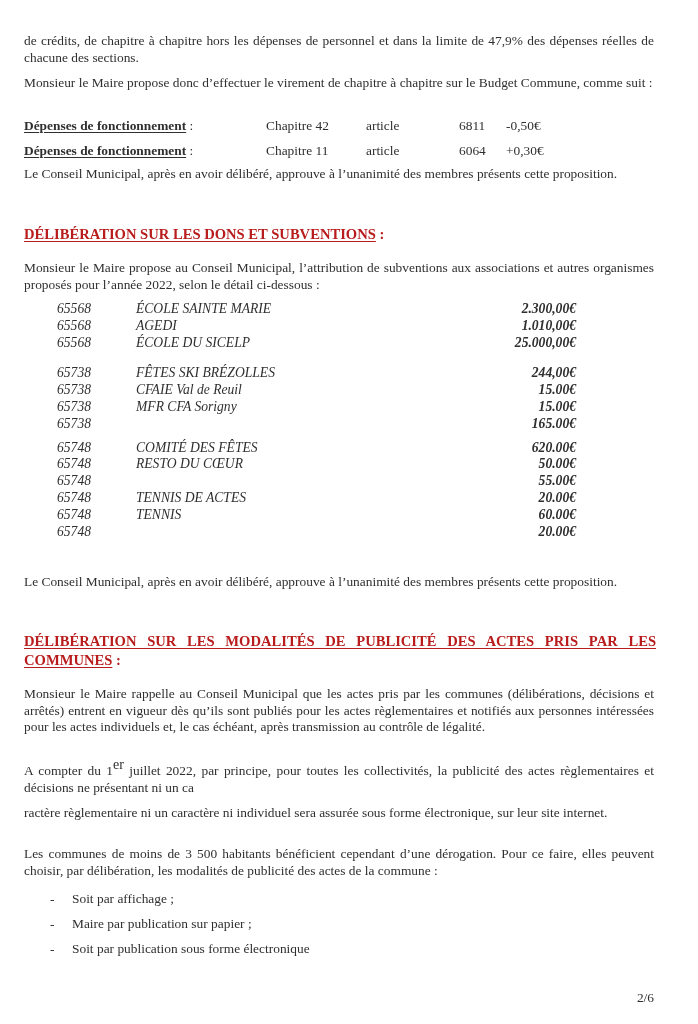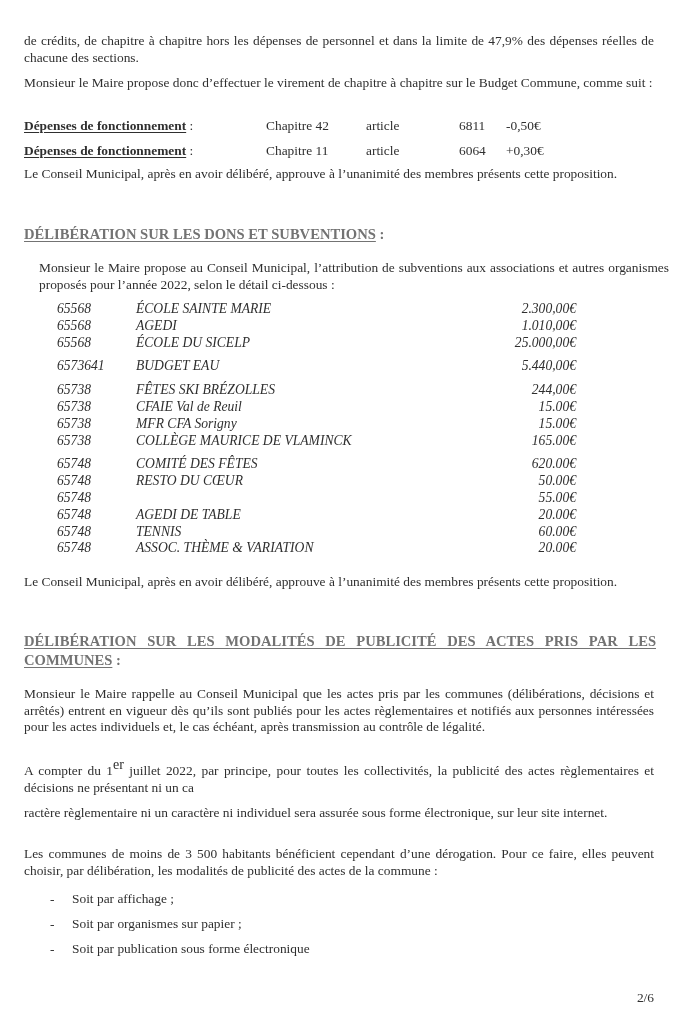--- a/index.html
+++ b/index.html
@@ -4,33 +4,33 @@
 <style>
   html, body { margin: 0; padding: 0; background: #ffffff; }
   body {
     width: 698px; height: 1024px; position: relative; overflow: hidden;
     font-family: "Liberation Serif", serif; color: #2f2f2f; font-size: 13.4px;
   }
   .p { margin: 0; line-height: 16.5px; text-align: justify; }
   .abs { position: absolute; }
   .heading {
     position: absolute; left: 24px; font-weight: bold; font-size: 14.6px; line-height: 19px;
-    color: #737373; width: 632px;
+    color: #b91c1c; width: 632px;
   }
   .heading .ul { text-decoration: underline; text-decoration-thickness: 1.4px; text-underline-offset: 2px; }
   .transfer-row { position: absolute; left: 24px; height: 18px; width: 640px; line-height: 18px; }
   .transfer-row span { position: absolute; top: 0; white-space: nowrap; }
   .transfer-row .lbl { left: 0; font-weight: bold; }
   .transfer-row .lbl u { text-decoration-thickness: 1.2px; text-underline-offset: 2px; }
   .tbl { position: absolute; left: 24px; width: 560px; }
   .trow { position: relative; height: 16.8px; line-height: 16.8px; font-style: italic; font-size: 13.6px; }
   .trow span { position: absolute; top: 0; white-space: nowrap; margin-left: 33px; }
   .trow .code { left: 0; }
   .trow .name { left: 79px; }
-  .trow .amt { right: 8px; text-align: right; }
+  .trow .amt { right: 8px; text-align: right; font-weight: bold; }
   .bullet { position: absolute; left: 50px; height: 18px; line-height: 18px; }
   .bullet .dash { position: absolute; left: 0; top: 0; }
   .bullet .txt { position: absolute; left: 22px; top: 0; white-space: nowrap; }
   .pagenum { position: absolute; right: 44px; top: 990px; }
   sup { font-size: 14px; line-height: 0; vertical-align: 6px; }
 </style>
 </head>
 <body>
 
 <p class="p abs" style="left:24px; top:33px; width:630px;">de crédits, de chapitre à chapitre hors les dépenses de personnel et dans la limite de 47,9% des dépenses réelles de chacune des sections.</p>
@@ -50,93 +50,86 @@
   <span style="left:435px">6064</span>
   <span style="left:482px">+0,30€</span>
 </div>
 
 <p class="p abs" style="left:24px; top:166px; width:630px;">Le Conseil Municipal, après en avoir délibéré, approuve à l’unanimité des membres présents cette proposition.</p>
 
 <div class="heading" style="top:225px;">
   <span class="ul">DÉLIBÉRATION SUR LES DONS ET SUBVENTIONS</span><span> :</span>
 </div>
 
-<p class="p abs" style="left:24px; top:260px; width:630px;margin-left:15px;">Monsieur le Maire propose au Conseil Municipal, l’attribution de subventions aux associations et autres organismes proposés pour l’année 2022, selon le détail ci-dessous :</p>
+<p class="p abs" style="left:24px; top:260px; width:630px;">Monsieur le Maire propose au Conseil Municipal, l’attribution de subventions aux associations et autres organismes proposés pour l’année 2022, selon le détail ci-dessous :</p>
 
 <div class="tbl" style="top:301px;">
   <div class="trow">
       <span class="code">65568</span>
       <span class="name">ÉCOLE SAINTE MARIE</span>
       <span class="amt">2.300,00€</span>
     </div>
   <div class="trow">
       <span class="code">65568</span>
       <span class="name">AGEDI</span>
       <span class="amt">1.010,00€</span>
     </div>
   <div class="trow">
       <span class="code">65568</span>
       <span class="name">ÉCOLE DU SICELP</span>
       <span class="amt">25.000,00€</span>
     </div>
   <div style="height:7px"></div>
-  <div class="trow">
-      <span class="code">6573641</span>
-      <span class="name">BUDGET EAU</span>
-      <span class="amt">5.440,00€</span>
-    </div>
   <div style="height:7px"></div>
   <div class="trow">
       <span class="code">65738</span>
       <span class="name">FÊTES SKI BRÉZOLLES</span>
       <span class="amt">244,00€</span>
     </div>
   <div class="trow">
       <span class="code">65738</span>
       <span class="name">CFAIE  Val de Reuil</span>
       <span class="amt">15.00€</span>
     </div>
   <div class="trow">
       <span class="code">65738</span>
       <span class="name">MFR CFA Sorigny</span>
       <span class="amt">15.00€</span>
     </div>
   <div class="trow">
       <span class="code">65738</span>
-      <span class="name">COLLÈGE MAURICE DE VLAMINCK</span>
       <span class="amt">165.00€</span>
     </div>
   <div style="height:7px"></div>
   <div class="trow">
       <span class="code">65748</span>
       <span class="name">COMITÉ DES FÊTES</span>
       <span class="amt">620.00€</span>
     </div>
   <div class="trow">
       <span class="code">65748</span>
       <span class="name">RESTO DU CŒUR</span>
       <span class="amt">50.00€</span>
     </div>
   <div class="trow">
       <span class="code">65748</span>
       <span class="amt">55.00€</span>
     </div>
   <div class="trow">
       <span class="code">65748</span>
-      <span class="name">AGEDI DE TABLE</span>
+      <span class="name">TENNIS DE ACTES</span>
       <span class="amt">20.00€</span>
     </div>
   <div class="trow">
       <span class="code">65748</span>
       <span class="name">TENNIS</span>
       <span class="amt">60.00€</span>
     </div>
   <div class="trow">
       <span class="code">65748</span>
-      <span class="name">ASSOC. THÈME &amp; VARIATION</span>
       <span class="amt">20.00€</span>
     </div>
 </div>
 
 <p class="p abs" style="left:24px; top:574px; width:630px;">Le Conseil Municipal, après en avoir délibéré, approuve à l’unanimité des membres présents cette proposition.</p>
 
 <div class="heading" style="top:632px;">
   <div style="text-align:justify; text-align-last:justify;"><span class="ul">DÉLIBÉRATION SUR LES MODALITÉS DE PUBLICITÉ DES ACTES PRIS PAR LES</span></div>
   <div><span class="ul">COMMUNES</span><span> :</span></div>
 </div>
@@ -148,20 +141,20 @@
 <p class="p abs" style="left:24px; top:805px; width:630px;">ractère règlementaire ni un caractère ni individuel sera assurée sous forme électronique, sur leur site internet.</p>
 
 <p class="p abs" style="left:24px; top:846px; width:630px;">Les communes de moins de 3 500 habitants bénéficient cependant d’une dérogation. Pour ce faire, elles peuvent choisir, par délibération, les modalités de publicité des actes de la commune :</p>
 
 <div class="bullet" style="top:890px;">
     <span class="dash">-</span>
     <span class="txt">Soit par affichage ;</span>
   </div>
 <div class="bullet" style="top:915px;">
     <span class="dash">-</span>
-    <span class="txt">Soit par organismes sur papier ;</span>
+    <span class="txt">Maire par publication sur papier ;</span>
   </div>
 <div class="bullet" style="top:940px;">
     <span class="dash">-</span>
     <span class="txt">Soit par publication sous forme électronique</span>
   </div>
 
 <div class="pagenum">2/6</div>
 
 </body></html>

